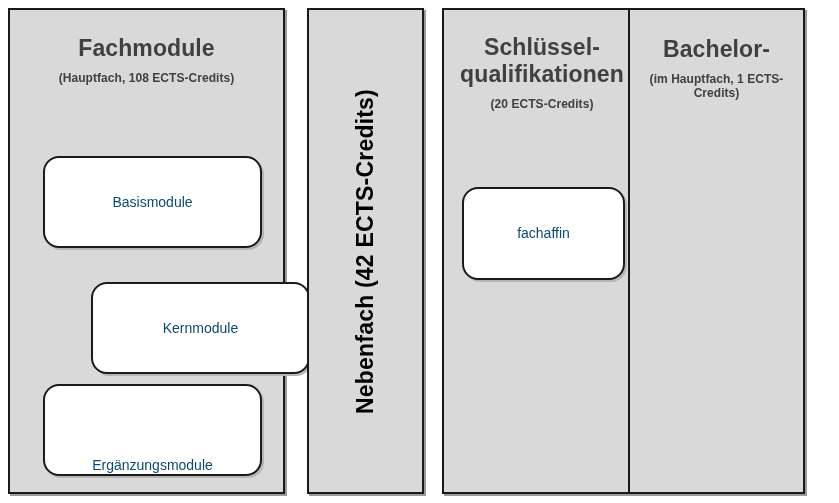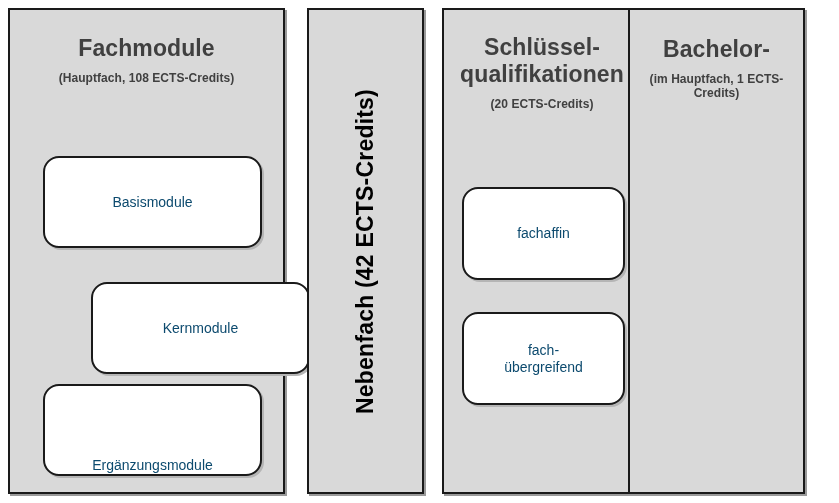--- a/index.html
+++ b/index.html
@@ -147,26 +147,20 @@
     <div class="panel-head" id="head-schluessel">
       <div class="panel-title">Schlüssel-</div>
       <div class="panel-title">qualifikationen</div>
       <div class="panel-sub">(20 ECTS-Credits)</div>
     </div>
 
     <div class="modbox" id="box-fachaffin">
       <span class="modbox-label">fachaffin</span>
     </div>
 
-    <div class="modbox" id="box-fachuebergreif">
-      <span class="modbox-label">
-        <span>fach-</span><br>
-        <span>übergreifend</span>
-      </span>
-    </div>
   </div>
 
   <div class="panel" id="panel-bachelorarbeit">
     <div class="panel-head" id="head-bachelorarbeit">
       <div class="panel-title">Bachelor-</div>
       <div class="panel-sub">(im Hauptfach, 1 ECTS-Credits)</div>
     </div>
   </div>
 
 </div>

